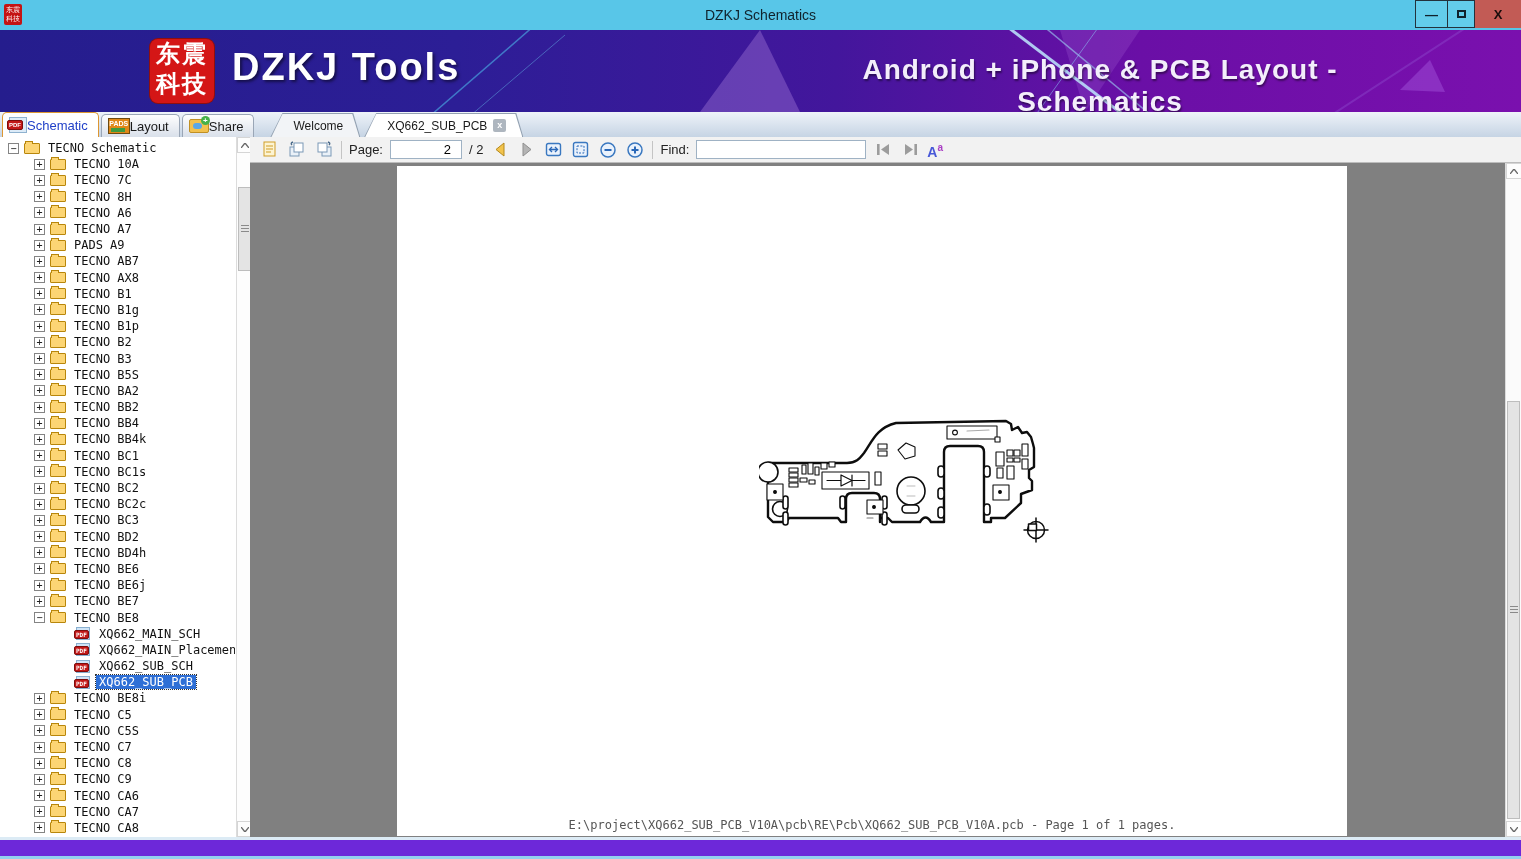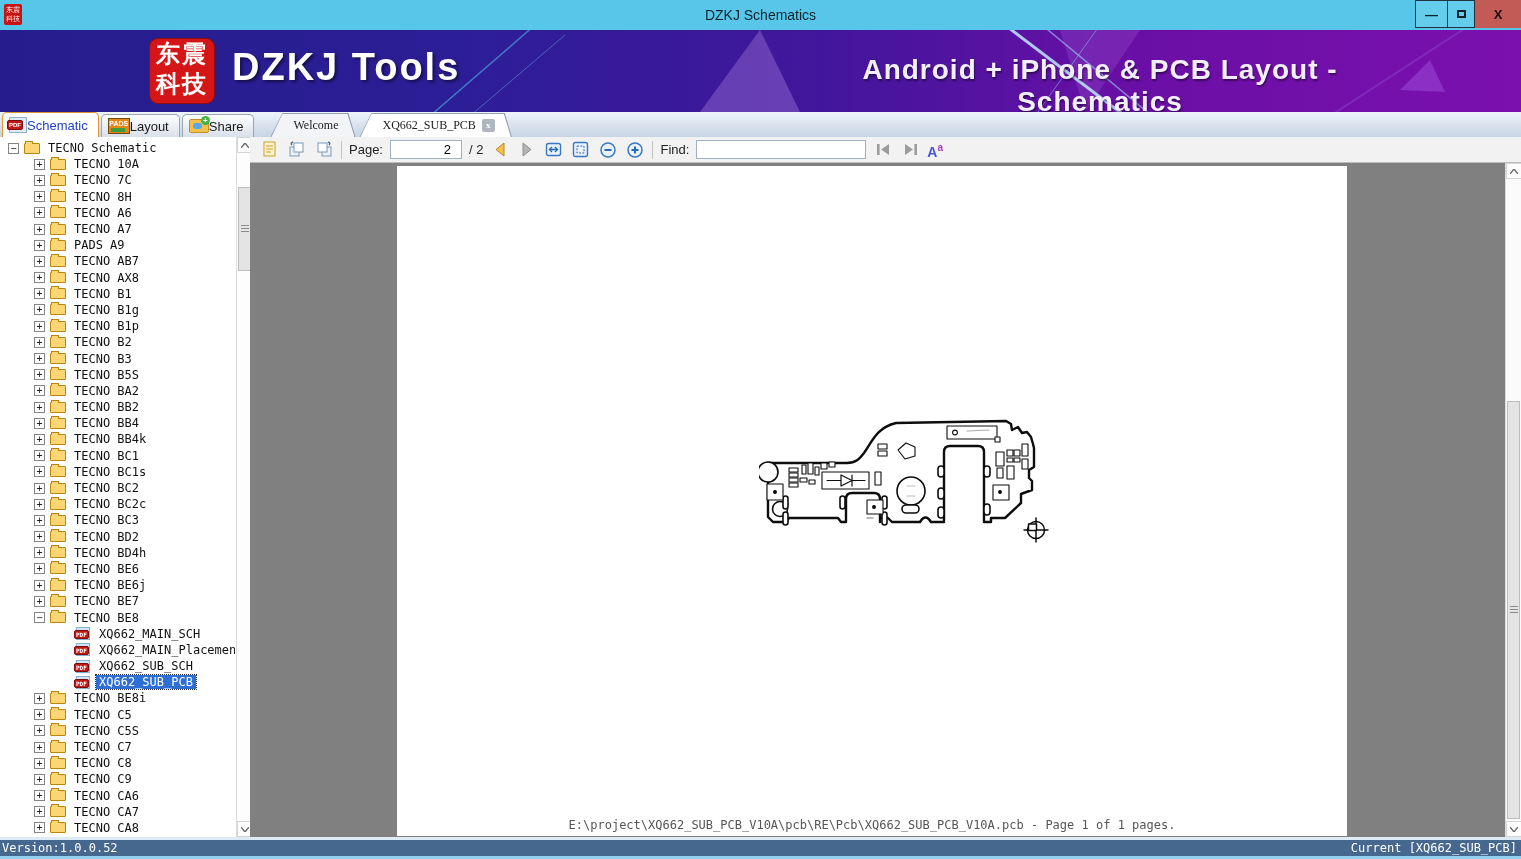--- a/index.html
+++ b/index.html
@@ -30,21 +30,21 @@
   .mtab.active{height:25px;background:#fff;border-color:#dd9732;color:#1f3fc8;}
   .icon-pdfpage{position:relative;width:18px;height:16px;background:#dcebf8;border:1px solid #8fb2cf;}
   .icon-pdfpage i{position:absolute;left:-3px;top:2px;background:#c21818;border:1px solid #7c0d0d;color:#fff;font-style:normal;font-weight:bold;font-size:6px;line-height:8px;padding:0 1px;border-radius:2px;}
   .icon-pads{width:22px;height:16px;background:#e08818;border:1px solid #6d4a10;color:#fff;font-weight:bold;font-size:7px;line-height:9px;text-align:center;position:relative;}
   .icon-pads::after{content:'';position:absolute;left:2px;bottom:1px;width:14px;height:4px;background:#3f9a3f;}
   .icon-share{position:relative;width:20px;height:14px;background:#f2c14e;border:1px solid #c09024;border-radius:2px;}
   .icon-share::before{content:'';position:absolute;left:3px;top:3px;width:9px;height:6px;background:#5aa7e8;border-radius:4px;}
   .icon-share::after{content:'+';position:absolute;right:-2px;top:-4px;width:9px;height:9px;background:#46b24a;border-radius:50%;color:#fff;font-size:8px;line-height:9px;text-align:center;font-weight:bold;}
   .doctabs{display:flex;margin-left:14px;align-items:flex-end;}
   .doctab{position:relative;height:24px;margin-right:4px;clip-path:polygon(12px 0,calc(100% - 7px) 0,100% 100%,0 100%);background:#93a1b1;padding:1px 1px 0 1px;filter:drop-shadow(0 0 1px #7d8a99);}
-  .doctab .dinner{clip-path:polygon(11px 0,calc(100% - 7px) 0,100% 100%,0 100%);background:#f2f4f7;height:23px;display:flex;align-items:center;gap:6px;padding:0 16px 0 22px;font-family:Liberation Serif, serif;font-size:12px;color:#1a1a1a;}
+  .doctab .dinner{clip-path:polygon(11px 0,calc(100% - 7px) 0,100% 100%,0 100%);background:#f2f4f7;height:23px;display:flex;align-items:center;gap:6px;padding:0 16px 0 22px;font-family:Liberation Sans, sans-serif;font-size:12px;color:#1a1a1a;}
   .doctab.active .dinner{background:#fff;}
   .tabclose{width:13px;height:13px;background:#aeb6bf;border-radius:2px;color:#fff;font-size:9px;line-height:13px;text-align:center;font-weight:bold;}
 
   
   .workspace{position:absolute;left:0;top:137px;width:100%;height:700px;}
   .sidebar{position:absolute;left:0;top:0;width:253px;height:700px;background:#fff;border-right:1px solid #a8a8a8;}
   .tree{position:absolute;left:0;top:3px;right:17px;bottom:0;overflow:hidden;font-family:"DejaVu Sans Mono",monospace;font-size:12px;color:#111;}
   .trow{height:16.2px;display:flex;align-items:center;white-space:nowrap;}
   .exp{width:11px;height:11px;border:1px solid #848484;background:#fff;font-size:10px;line-height:9px;text-align:center;color:#222;margin-right:5px;flex:none;}
   .exp.none{visibility:hidden;}
@@ -609,19 +609,15 @@
             <svg width="8" height="5">
                 <polyline points="0,0 4,5 8,0" fill="none" stroke="#6a6a6a" stroke-width="1.4"></polyline>
               </svg>
           </div>
         </div>
       </div>
     </div>
   </div>
 
   <div class="statusgap"></div>
-  <div class="statusbar">
-    <span class="sleft">Version:1.0.0.52</span>
-    <span class="sright">Current [XQ662_SUB_PCB]</span>
-  </div>
   <div class="bottomstrip"></div>
 
 </div>
 
 </body></html>

